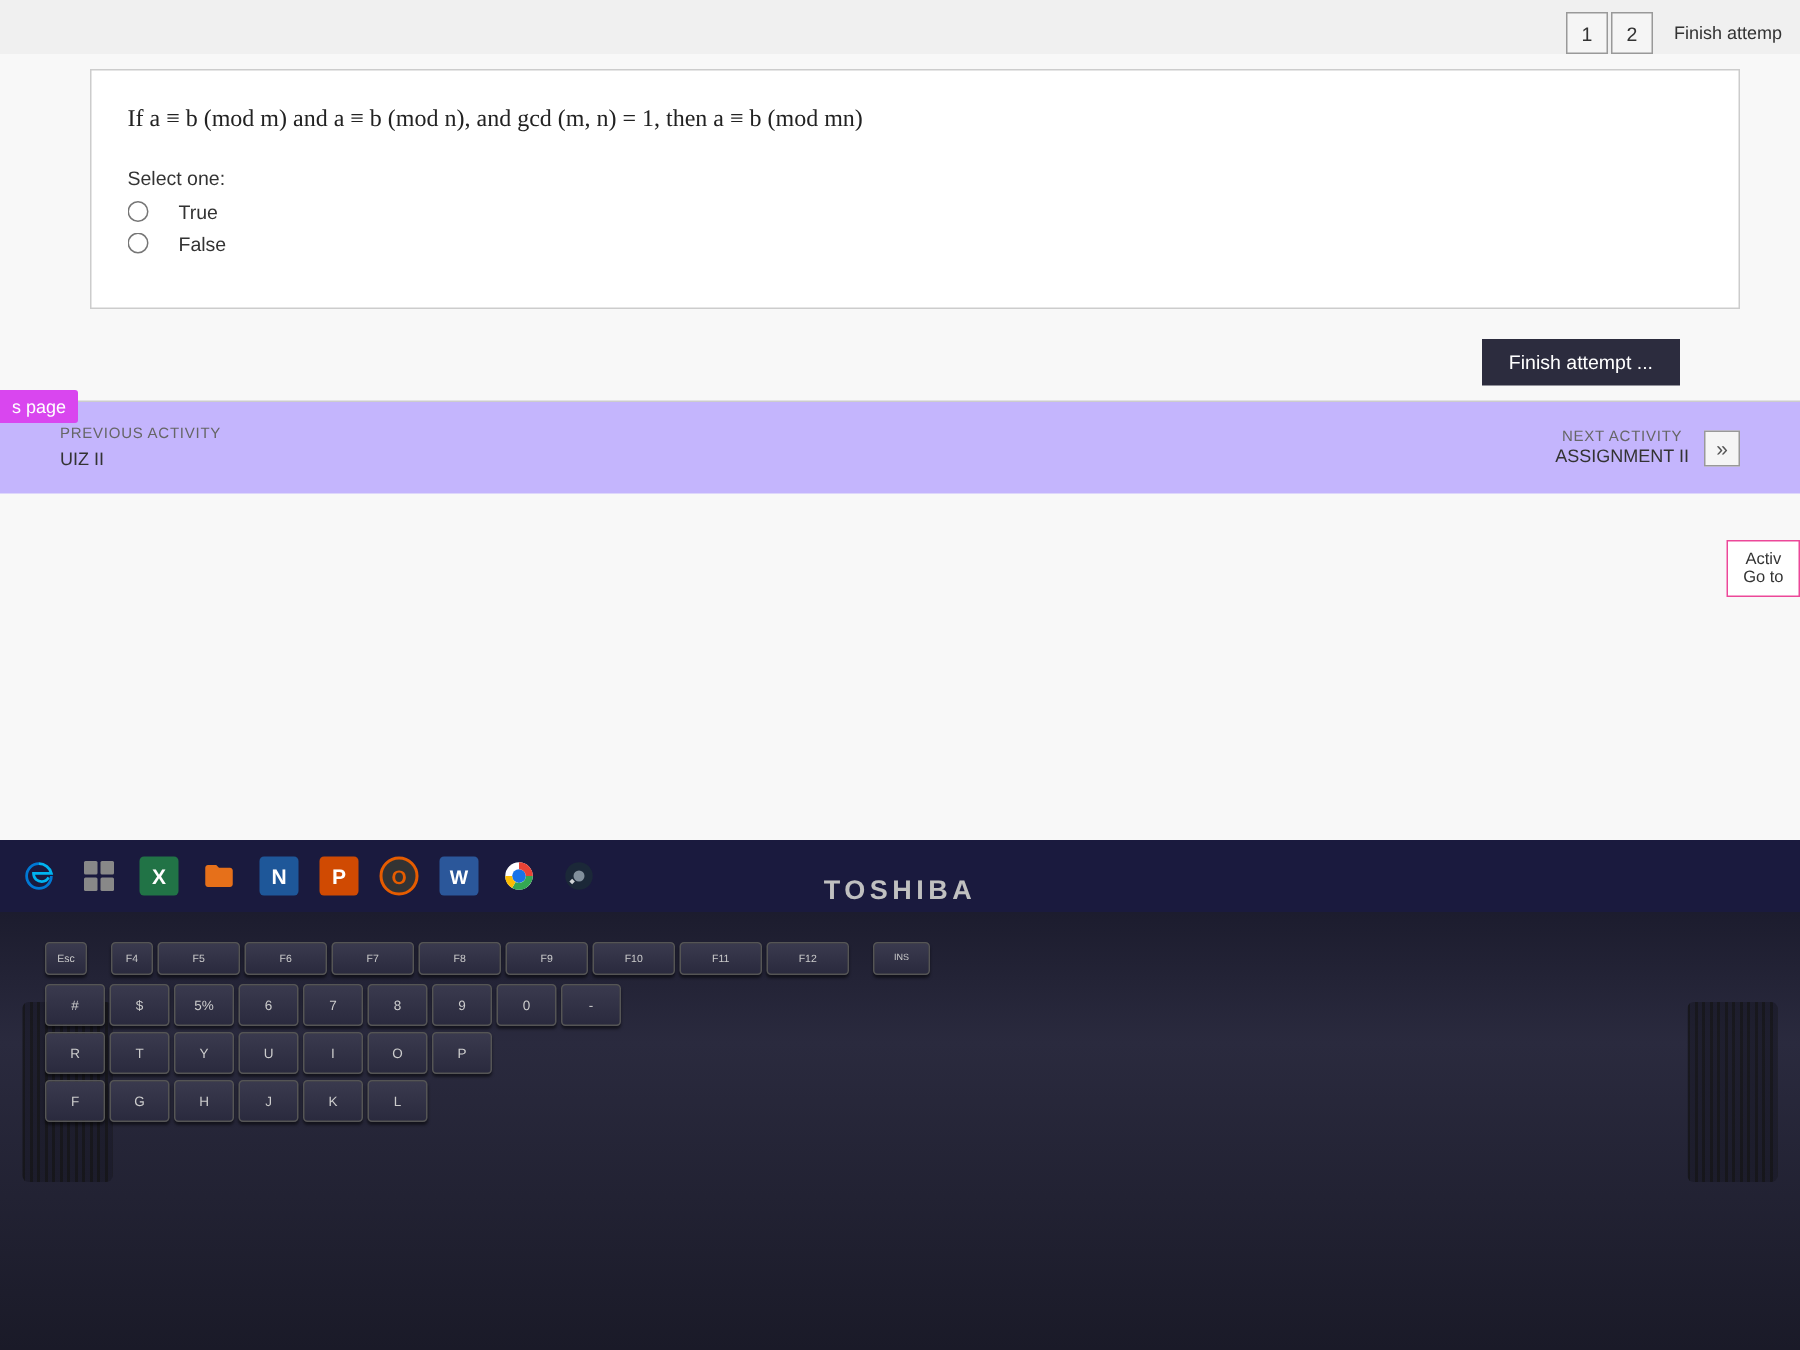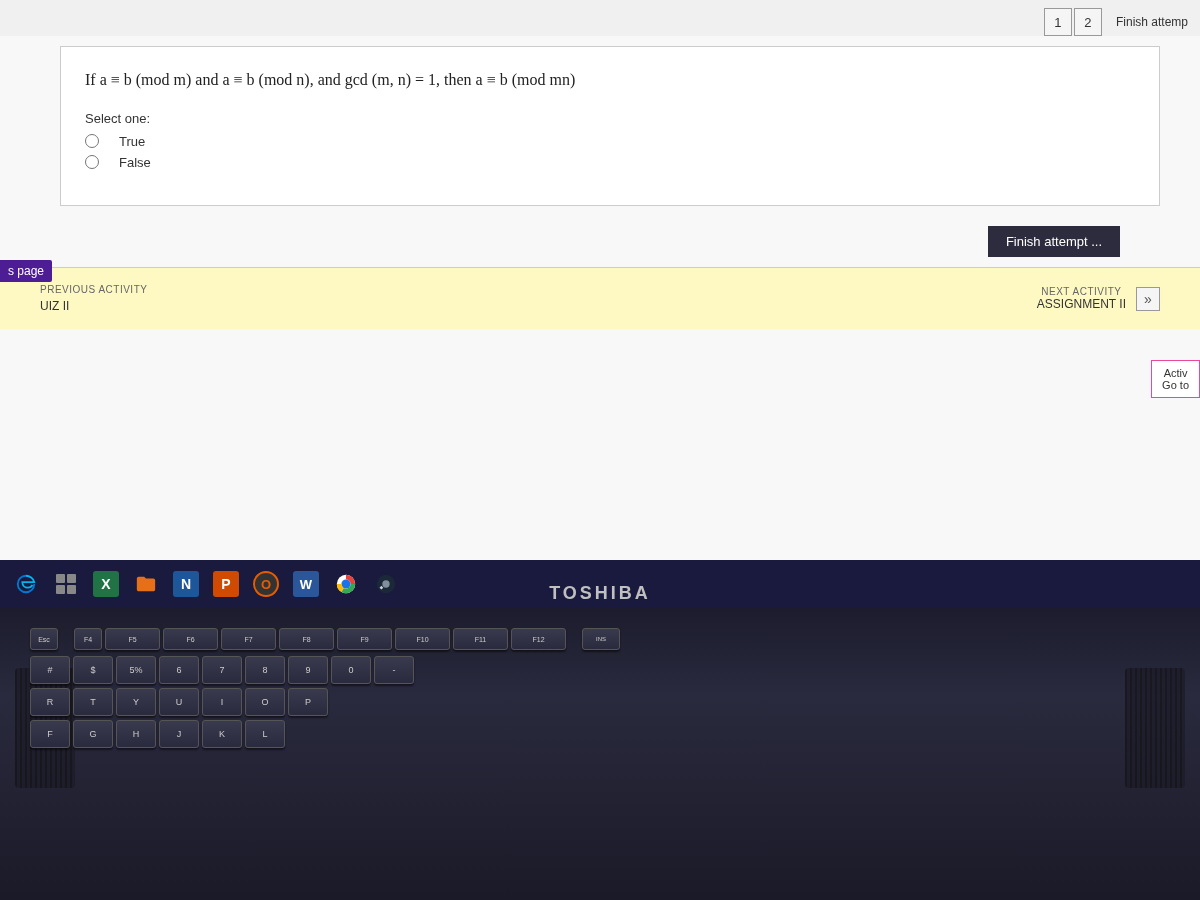--- a/index.html
+++ b/index.html
@@ -124,39 +124,39 @@
       padding: 8px 18px;
       font-size: 13px;
       cursor: pointer;
       border-radius: 0;
     }
 
     .s-page-label {
       position: absolute;
       left: 0;
       top: 260px;
-      background: #4c1d95;
+      background: #d946ef;
       color: #fff;
       font-size: 12px;
       padding: 4px 8px;
       border-radius: 0 2px 2px 0;
     }
 
     .divider {
       border: none;
       border-top: 1px solid #ccc;
       margin: 0 0 0 0;
     }
 
     .navigation-bar {
       display: flex;
       justify-content: space-between;
       align-items: center;
       padding: 14px 40px;
-      background: #fef9c3;
+      background: #c4b5fd;
     }
 
     .prev-activity {
       font-size: 12px;
       color: #333;
       line-height: 1.5;
     }
 
     .prev-activity .label {
       font-size: 10px;

